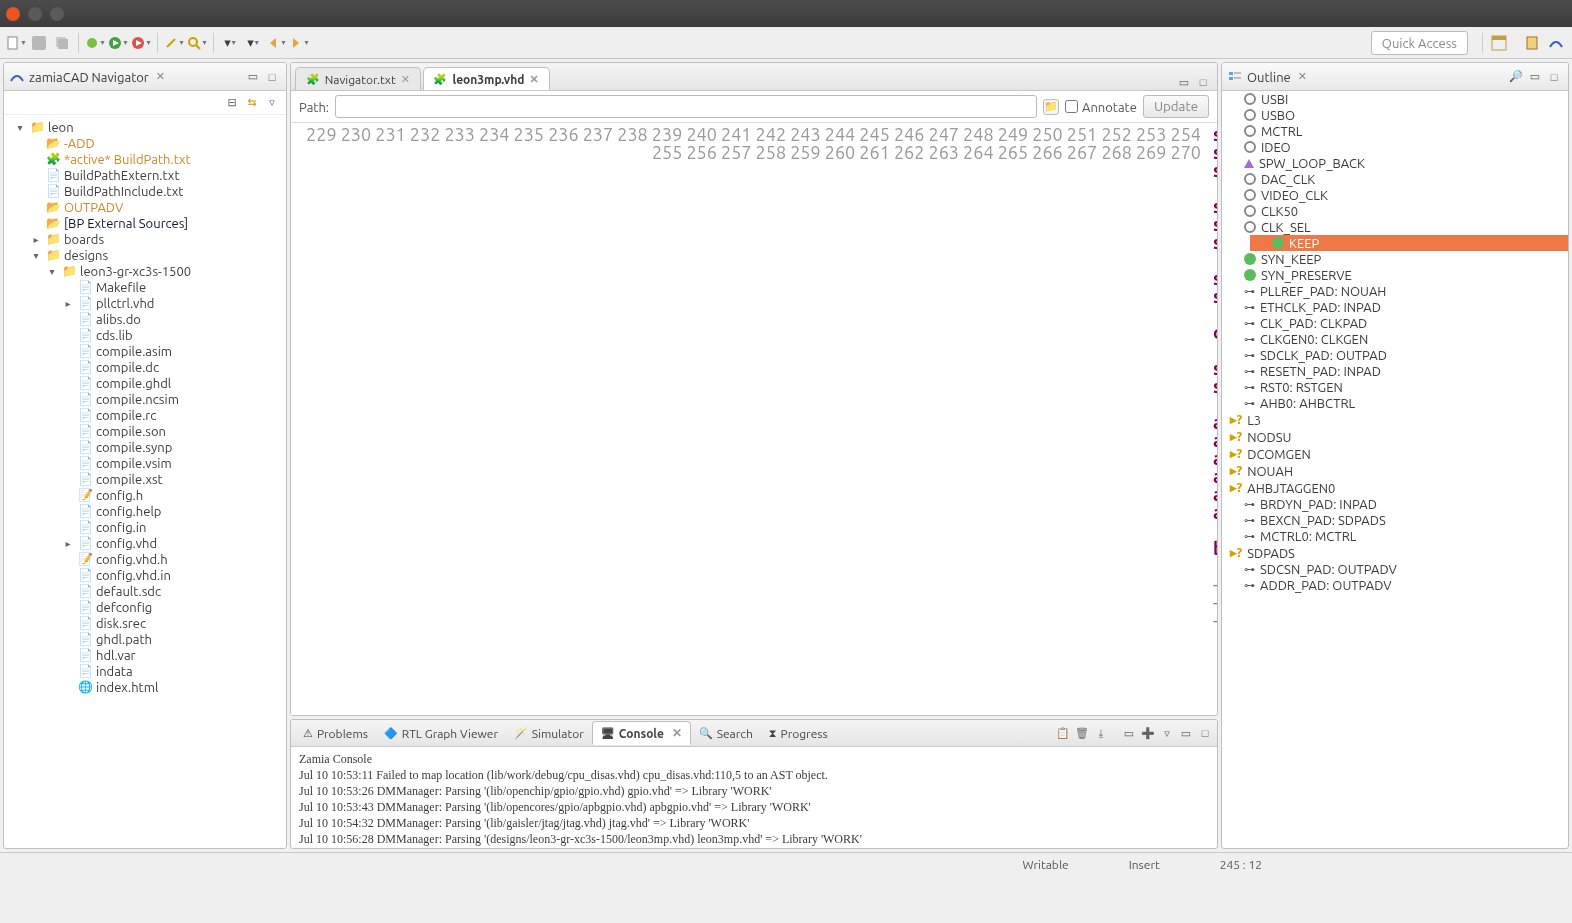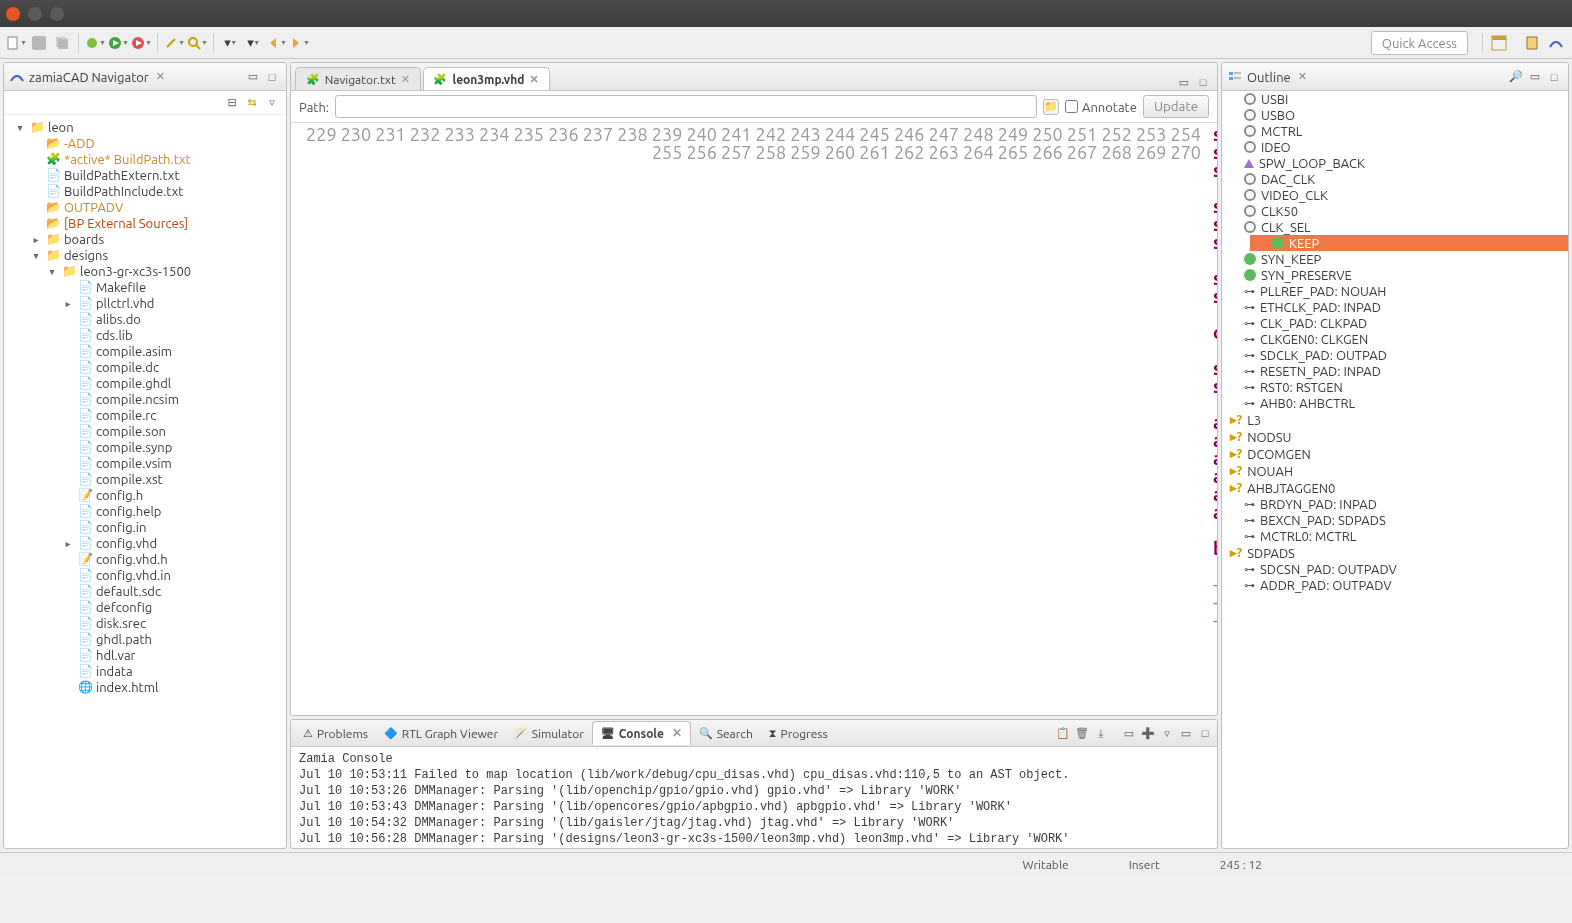--- a/index.html
+++ b/index.html
@@ -43,21 +43,21 @@
 .gutter{background:#fff; color:#999; text-align:right; padding:2px 8px 2px 4px; user-select:none;}
 .code{flex:1; overflow:auto; padding:2px 4px; white-space:pre;}
 .hl-line{background:#e8f0fa; display:inline-block; width:100%;}
 .kw{color:#7f0055; font-weight:bold;}
 .cm{color:#5a9e5a;}
 .sel{background:#c8c8c8;margin-left:28px;}
 .bottom-panel{height:130px; background:#fff; border:1px solid #bfbfbf; border-radius:3px; margin-top:3px; display:flex; flex-direction:column; overflow:hidden;}
 .btabs{display:flex; align-items:center; background:linear-gradient(#f5f5f5,#e5e5e5); border-bottom:1px solid #c8c8c8; height:27px; padding:0 4px;}
 .btab{padding:4px 8px; display:flex; align-items:center; gap:4px; font-size:12px; color:#444;}
 .btab.active{background:#fff; border:1px solid #bfbfbf; border-bottom:1px solid #fff; border-radius:4px 4px 0 0; font-weight:bold;}
-.console-body{flex:1; overflow:auto; padding:4px 8px; font-family:Liberation Mono, monospace; font-size:12px; line-height:16px; white-space:pre;}
+.console-body{flex:1; overflow:auto; padding:4px 8px; font-family:Liberation Serif, serif; font-size:12px; line-height:16px; white-space:pre;}
 .outline-body{flex:1; overflow:auto; font-size:13px;}
 .ol-row{display:flex; align-items:center; gap:5px; padding:1px 6px 1px 22px; white-space:nowrap;}
 .ol-row.sel{background:#f07746; color:#fff;}
 .ol-ico{width:12px; height:12px; display:inline-block; border-radius:50%;}
 .ol-circle{border:2px solid #888;}
 .ol-green{background:#5dbb5d;}
 .ol-tri{width:0;height:0;border-left:5px solid transparent;border-right:5px solid transparent;border-bottom:9px solid #a070d0; border-radius:0;}
 .ol-link{color:#555; font-size:11px;}
 .ol-q{color:#d4a000; font-weight:bold;}
 .status{height:24px; background:#efefef; border-top:1px solid #c8c8c8; display:flex; align-items:center; font-size:12px; color:#555;}
@@ -214,21 +214,21 @@
         <div class="tree-row">
           <span class="indent" style="width: 16px;"></span>
           <span class="expander"></span>
           <span class="fico">📂</span>
           <span style="color: rgb(201, 138, 43);">OUTPADV</span>
         </div>
         <div class="tree-row">
           <span class="indent" style="width: 16px;"></span>
           <span class="expander"></span>
           <span class="fico">📂</span>
-          <span style="color: #c2410c;">[BP External Sources]</span>
+          <span style="color: #0f172a;">[BP External Sources]</span>
         </div>
         <div class="tree-row">
           <span class="indent" style="width: 16px;"></span>
           <span class="expander">▸</span>
           <span class="fico">📁</span>
           <span>boards</span>
         </div>
         <div class="tree-row">
           <span class="indent" style="width: 16px;"></span>
           <span class="expander">▾</span>

